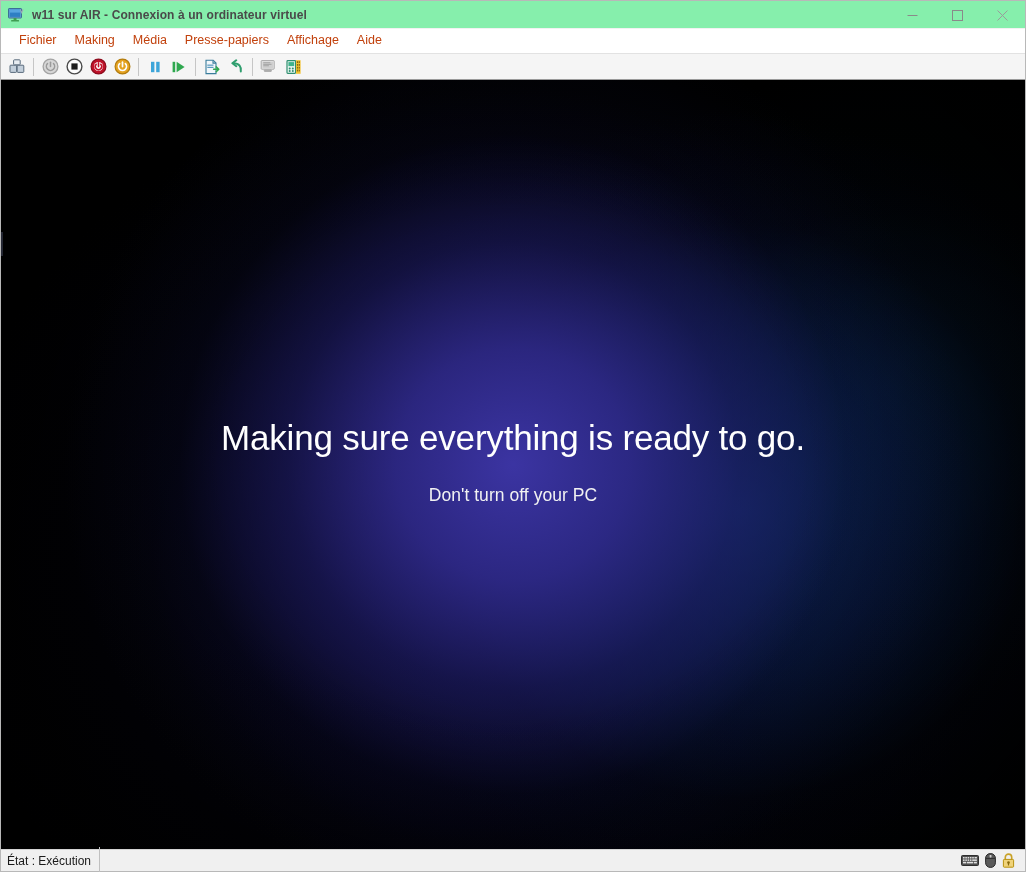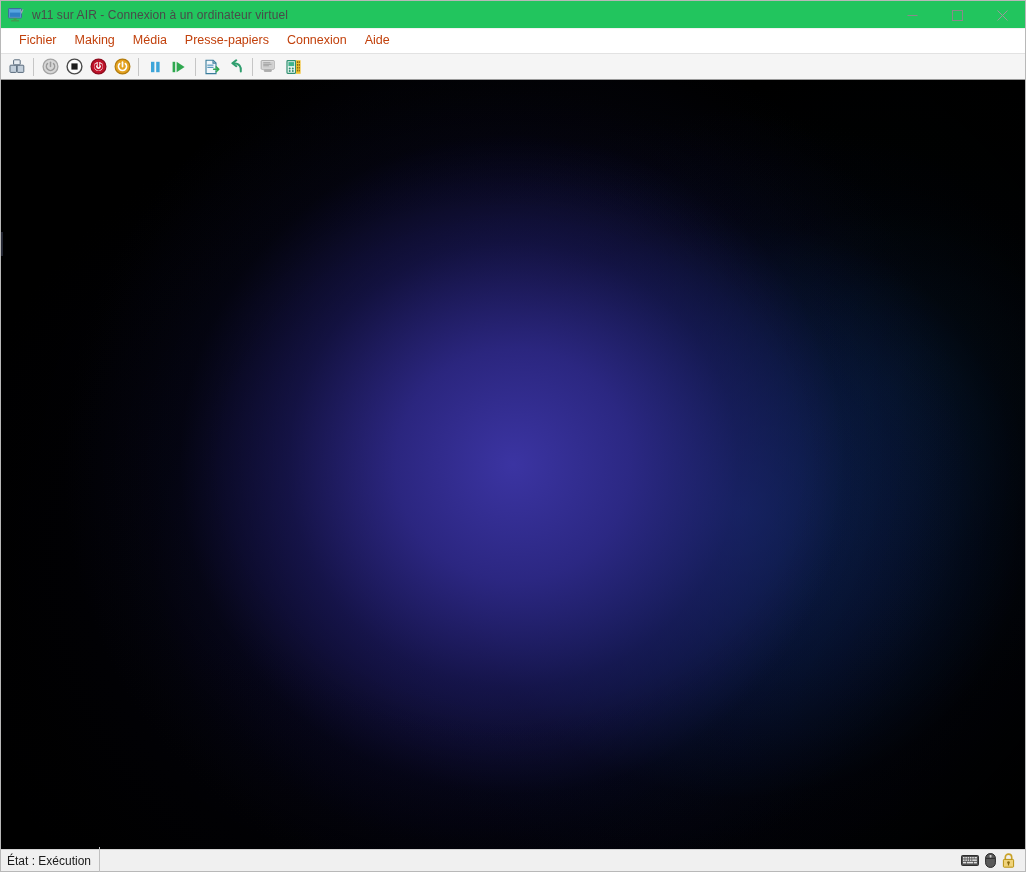--- a/index.html
+++ b/index.html
@@ -18,25 +18,26 @@
     background: #ffffff;
     display: flex;
     flex-direction: column;
     border: 1px solid #b8b8b8;
   }
 
   
   .titlebar {
     height: 28px;
     min-height: 28px;
-    background: #22c55e;
+    background: #86efac;
     display: flex;
     align-items: center;
     position: relative;
     border-bottom: 1px solid #f2f2f2;
+    font-weight: bold;
   }
   .title-icon {
     width: 18px;
     height: 18px;
     margin-left: 6px;
     margin-right: 7px;
     flex: 0 0 auto;
     position: relative;
   }
   .title-text {
@@ -244,21 +245,21 @@
           </svg>
       </div>
     </div>
   </div>
 
   <div class="menubar">
     <div class="menu-item">Fichier</div>
     <div class="menu-item">Making</div>
     <div class="menu-item">Média</div>
     <div class="menu-item">Presse-papiers</div>
-    <div class="menu-item">Connexion</div>
+    <div class="menu-item">Affichage</div>
     <div class="menu-item">Aide</div>
   </div>
 
   <div class="toolbar">
 
     <div class="tb-btn">
       <span>
         <svg width="17" height="15" viewBox="0 0 17 15">
           <rect x="1" y="6.2" width="6.6" height="7.2" rx="0.8" fill="#c3cfdb" stroke="#5a6c7d" stroke-width="1"></rect>
           <rect x="8.2" y="6.2" width="6.6" height="7.2" rx="0.8" fill="#c3cfdb" stroke="#5a6c7d" stroke-width="1"></rect>
@@ -389,20 +390,24 @@
       </span>
     </div>
 
   </div>
 
   <div class="vm-screen">
     <div class="vm-glow"></div>
     <div class="vm-vignette"></div>
     <div class="vm-edgeline"></div>
 
+    <div class="oobe-text">
+      <div class="oobe-title">Making sure everything is ready to go.</div>
+      <div class="oobe-sub">Don't turn off your PC</div>
+    </div>
   </div>
 
   <div class="statusbar">
     <div class="sb-panel">État : Exécution</div>
     <div class="sb-spacer"></div>
     <div class="sb-icons">
       <span>
         <svg width="18" height="11" viewBox="0 0 18 11">
           <rect x="0.5" y="0.5" width="17" height="10" rx="1" fill="#4f4f4f" stroke="#2f2f2f" stroke-width="1"></rect>
           <rect x="2" y="2" width="1.6" height="1.5" fill="#e0e0e0"></rect>

